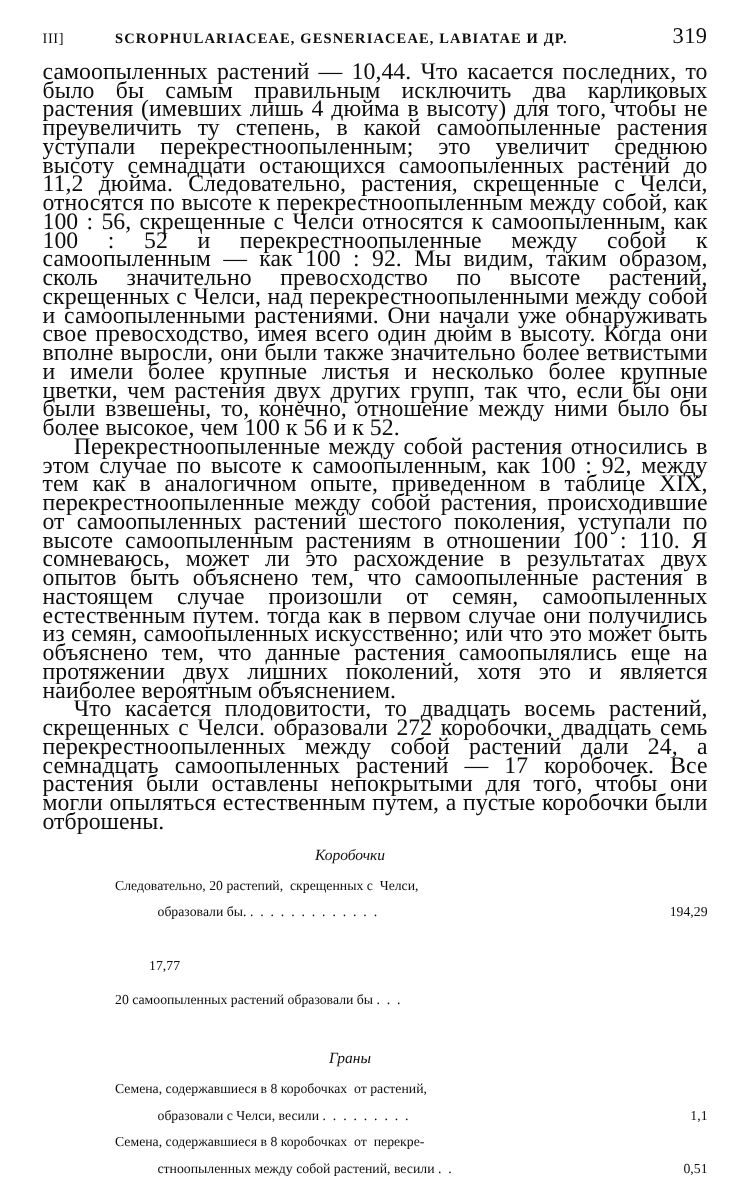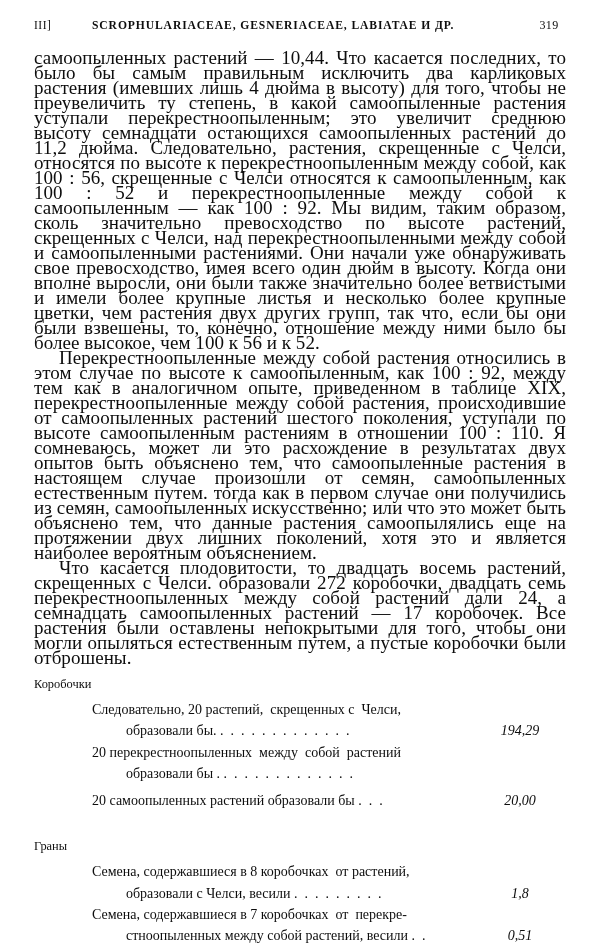--- a/index.html
+++ b/index.html
@@ -39,22 +39,22 @@
   }
   .runhead-title {
     flex: 1;
     letter-spacing: 0.9px;
     font-size: 11.6px;
     font-weight: 600;
     padding-right: 6px;
   }
   .runhead-folio-right {
     width: 34px;
-    text-align: center;
-    font-size: 12px;
+    text-align: right;
+    font-size: 18px;
     letter-spacing: 0.3px;
   }
 
   
   .body {
     margin-top: 14px;
   }
   p.para {
     margin: 0;
     font-size: 19px;
@@ -69,52 +69,52 @@
   p.para.indent {
     text-indent: 25px;
   }
 
   
   .tbl {
     margin: 0;
     width: 100%;
   }
   .tbl-caption {
-    text-align: left;
+    text-align: center;
+    font-style: italic;
     font-size: 12.4px;
     padding-right: 40px;
     line-height: 18px;
   }
   .tbl-row {
     display: flex;
     align-items: flex-start;
-    font-size: 14px;
+    font-size: 11px;
     line-height: 21.3px;
   }
   .tbl-label {
     flex: 1;
     padding-left: 58px;
     position: relative;
   }
   .tbl-label .l1,
   .tbl-label .l2,
   .tbl-label .l3 {
     display: block;
     white-space: pre-wrap;
   }
   .tbl-label .l2,
   .tbl-label .l3 {
     padding-left: 34px;
   }
   .tbl-value {
     width: 92px;
-    text-align: center;
+    text-align: right;
     padding-left: 18px;
     white-space: nowrap;
-    font-style: italic;
   }
   .tbl-value.vpad1 { padding-top: 21.3px; }
 
   .spacer-6  { height: 6px; }
   .spacer-10 { height: 10px; }
   .spacer-26 { height: 26px; }
 </style>
 </head>
 <body>
 
@@ -144,54 +144,50 @@
 
         <div class="tbl-row">
           <div class="tbl-label">
             <span class="l1">Следовательно, 20 растепий,  скрещенных с  Челси,</span>
             <span class="l2">образовали бы. .  .  .  .  .  .  .  .  .  .  .  .  .</span>
           </div>
           <div class="tbl-value vpad1">194,29</div>
         </div>
 
         <div class="tbl-row">
-          <div class="tbl-label">
-            <span class="l1">20 перекрестноопыленных  между  собой  растений</span>
-            <span class="l2">образовали бы . .  .  .  .  .  .  .  .  .  .  .  .  .</span>
-          </div>
+          <div class="tbl-value vpad1">17,77</div>
         </div>
 
         <div class="spacer-6"></div>
 
         <div class="tbl-row">
           <div class="tbl-label">
             <span class="l1">20 самоопыленных растений образовали бы .  .  .</span>
           </div>
-          <div class="tbl-value">20,00</div>
         </div>
       </div>
 
       <div class="spacer-26"></div>
 
       <div class="tbl">
         <div class="tbl-caption">Граны</div>
 
         <div class="spacer-6"></div>
 
         <div class="tbl-row">
           <div class="tbl-label">
             <span class="l1">Семена, содержавшиеся в 8 коробочках  от растений,</span>
             <span class="l2">образовали с Челси, весили .  .  .  .  .  .  .  .  .</span>
           </div>
-          <div class="tbl-value vpad1">1,8</div>
+          <div class="tbl-value vpad1">1,1</div>
         </div>
 
         <div class="tbl-row">
           <div class="tbl-label">
-            <span class="l1">Семена, содержавшиеся в 7 коробочках  от  перекре-</span>
+            <span class="l1">Семена, содержавшиеся в 8 коробочках  от  перекре-</span>
             <span class="l2">стноопыленных между собой растений, весили .  .</span>
           </div>
           <div class="tbl-value vpad1">0,51</div>
         </div>
 
       </div>
 
     </div>
   </div>
 </div>

